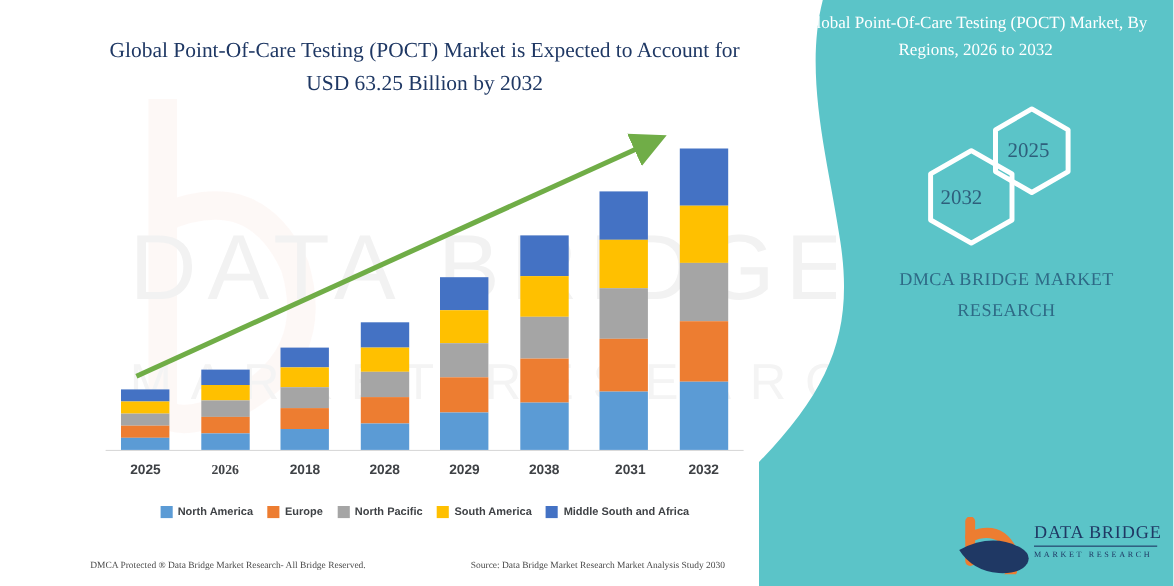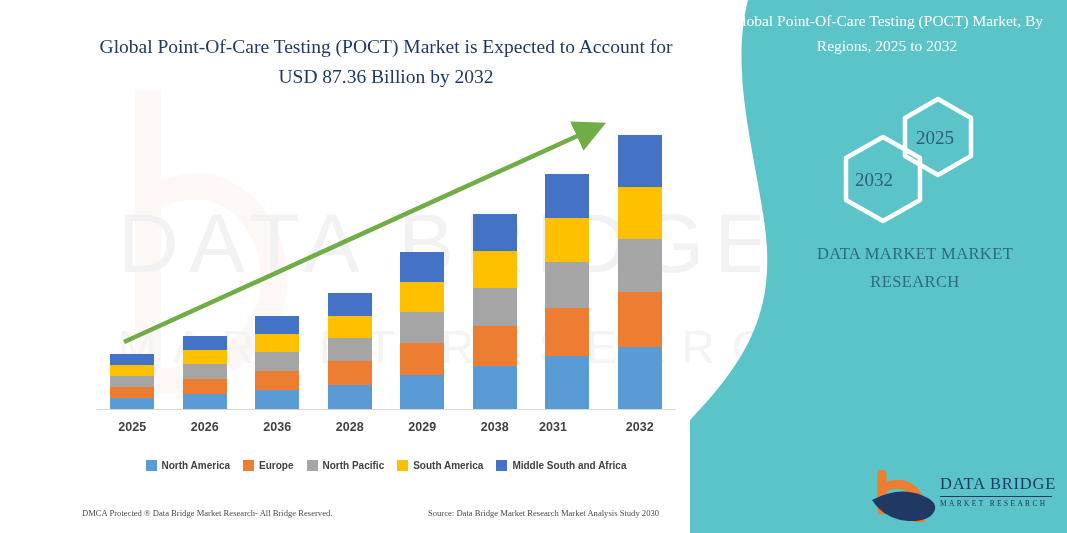--- a/index.html
+++ b/index.html
@@ -98,21 +98,21 @@
 
   <div class="left-pane">
 
     <svg class="wm-b" viewBox="0 0 190 330">
       <path d="M28 10 L28 300" stroke="#fbe9e4" stroke-width="26" fill="none"></path>
       <path d="M28 118 q84 -36 120 44 q26 86 -60 128 q-40 18 -60 6" stroke="#fbe9e4" stroke-width="26" fill="none"></path>
     </svg>
     <div class="wm-text">DATA BRIDGE</div>
     <div class="wm-text2">MARKET RESEARCH</div>
 
-    <div class="title">Global Point-Of-Care Testing (POCT) Market is Expected to Account for USD 87.36 Billion by 2032</div>
+    <div class="title">Global Point-Of-Care Testing (POCT) Market is Expected to Account for USD 63.25 Billion by 2032</div>
 
     <div class="plot" id="plot">
       <div class="baseline"></div>
     <div class="bar" style="left: 14.25px;">
           <span class="seg" style="height: 11px; background: rgb(68, 114, 196);"></span>
           <span class="seg" style="height: 11px; background: rgb(255, 192, 0);"></span>
           <span class="seg" style="height: 11px; background: rgb(165, 165, 165);"></span>
           <span class="seg" style="height: 11px; background: rgb(237, 125, 49);"></span>
           <span class="seg" style="height: 11px; background: rgb(91, 155, 213);"></span>
         </div>
@@ -171,26 +171,26 @@
       <defs>
         <marker id="ah" markerWidth="7" markerHeight="7" refX="2.2" refY="3.5" orient="auto">
           <path d="M0,0 L7,3.5 L0,7 z" fill="#70AD47"></path>
         </marker>
       </defs>
       <line x1="28" y1="232" x2="490" y2="22" stroke="#70AD47" stroke-width="4.6" marker-end="url(#ah)"></line>
     </svg>
 
     <div class="xaxis" id="xaxis">
         <div class="xtick" style="left: 6.25px;">2025</div>
-        <div class="xtick" style="left: 78.75px;">2026</div>
-        <div class="xtick" style="left: 151.25px;">2036</div>
+        <div class="xtick" style="left: 78.75px; font-family: Liberation Serif, serif;">2026</div>
+        <div class="xtick" style="left: 151.25px;">2018</div>
         <div class="xtick" style="left: 223.75px;">2028</div>
         <div class="xtick" style="left: 296.25px;">2029</div>
         <div class="xtick" style="left: 368.75px;">2038</div>
-        <div class="xtick" style="left: 427px;">2031</div>
+        <div class="xtick" style="left: 447px;">2031</div>
         <div class="xtick" style="left: 513.75px;">2032</div>
       </div>
 
     <div class="legend" id="legend">
         <div class="lg">
           <span class="lg-sw" style="background: rgb(91, 155, 213);"></span>
           <span class="lg-tx">North America</span>
         </div>
         <div class="lg">
           <span class="lg-sw" style="background: rgb(237, 125, 49);"></span>
@@ -216,33 +216,33 @@
     </div>
   </div>
 
   <div class="right-pane">
     <svg class="rp-svg" width="377" height="533" viewBox="0 0 377 533">
       <path d="M58 0 L377 0 L377 533 L0 533 L0 420 C 66 352 86 300 74 220 C 64 150 40 70 58 0 Z" fill="#5BC4C8"></path>
     </svg>
 
   </div>
 
-  <div class="rp-title">Global Point-Of-Care Testing (POCT) Market, By Regions, 2025 to 2032</div>
+  <div class="rp-title">Global Point-Of-Care Testing (POCT) Market, By Regions, 2026 to 2032</div>
 
   <div class="hexwrap">
     <svg width="180" height="130" viewBox="0 0 180 130">
       <polygon points="118,4 151,23 151,61 118,80 85,61 85,23" fill="none" stroke="#ffffff" stroke-width="4.5" stroke-linejoin="round"></polygon>
       <polygon points="63,42 100,63 100,105 63,126 26,105 26,63" fill="none" stroke="#ffffff" stroke-width="4.5" stroke-linejoin="round"></polygon>
     </svg>
     <div class="hx-label" style="left:96px;top:32px;">2025</div>
     <div class="hx-label" style="left:35px;top:74px;">2032</div>
   </div>
 
   <div class="dbmr">
-    <div>DATA MARKET MARKET</div>
+    <div>DMCA BRIDGE MARKET</div>
     <div>RESEARCH</div>
   </div>
 
   <svg class="logo" viewBox="0 0 190 52">
     <path d="M14 4 L14 40" stroke="#ED7D31" stroke-width="9" fill="none" stroke-linecap="round"></path>
     <path d="M14 18 q26 -11 38 12 q8 24 -18 34 q-12 5 -20 1" stroke="#ED7D31" stroke-width="9" fill="none" stroke-linecap="round"></path>
     <path d="M4 30 q30 -16 56 -2 q10 6 6 14 q-6 10 -26 9 q-24 -2 -36 -21 z" fill="#1F3864"></path>
   </svg>
   <div class="logo-txt">
     <div class="logo-l1">DATA BRIDGE</div>

